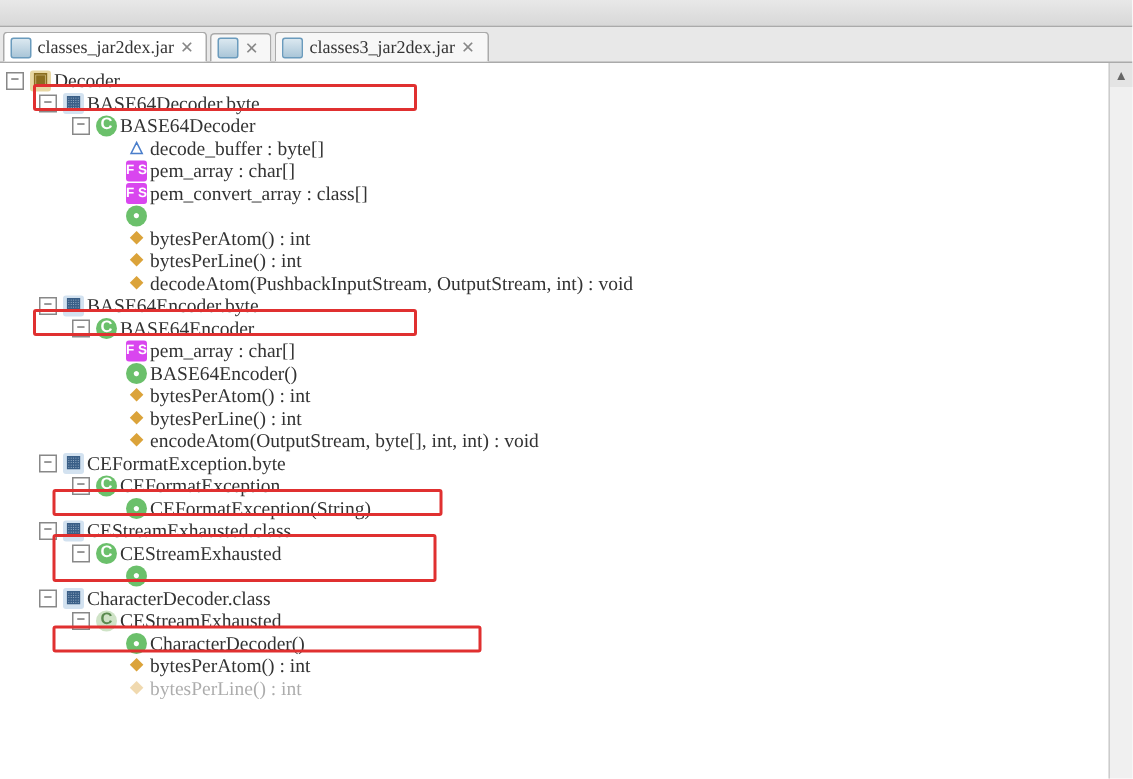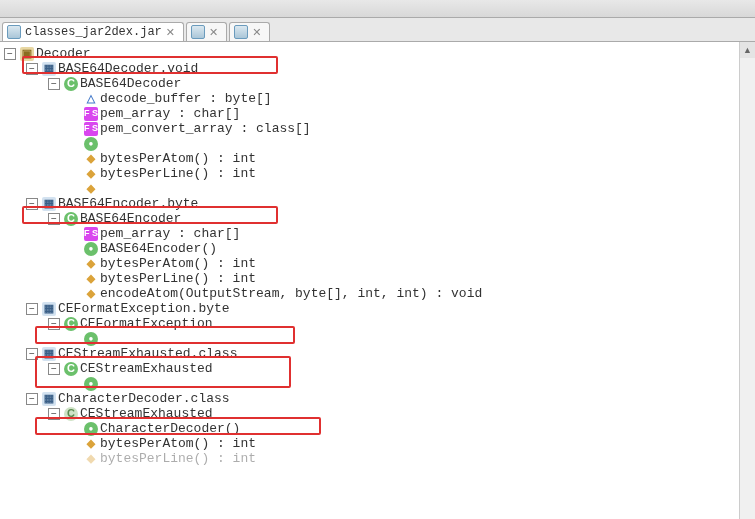--- a/index.html
+++ b/index.html
@@ -108,21 +108,21 @@
     flex-shrink:0;
   }
   .ic-package { background:#e8d7a3; color:#8a6d1f; border-radius:2px; }
   .ic-classfile { background:#d3e2f0; color:#3a5f87; border-radius:2px; }
   .ic-class-g { background:#6bc06b; color:#fff; }
   .ic-class-a { background:#cfe3c7; color:#5a8a4f; }
   .ic-field-triangle { color:#4a7ecb; background:none; }
   .ic-static { background:#d946ef;color:#fff; font-size:9px; border-radius:2px; }
   .ic-method-green { background:#6bc06b; color:#fff; font-size:8px; }
   .ic-method-diamond { color:#dba33a; background:none; }
-  .txt { font-family: Liberation Mono, monospace; text-align: right; }
+  .txt { font-family: Liberation Serif, serif; text-align: right; }
   .red-box {
     position:absolute;
     border: 2px solid #e03030;
     border-radius: 2px;
     pointer-events:none;
     z-index:20;
   }
   .scrollbar {
     position:absolute;
     right:0; top:42px;
@@ -148,38 +148,39 @@
     <span class="jar-icon"></span>
     <span class="txt">classes_jar2dex.jar</span>
     <span class="close">✕</span>
   </div>
   <div class="tab">
     <span class="jar-icon"></span>
     <span class="close">✕</span>
   </div>
   <div class="tab">
     <span class="jar-icon"></span>
+    <span class="txt">classes3_jar2dex.jar</span>
     <span class="close">✕</span>
   </div>
 </div>
 
 <div class="tree">
 
   <div class="row">
     <span class="indent i0"></span>
     <span class="exp">−</span>
     <span class="icon ic-package">▣</span>
     <span class="txt">Decoder</span>
   </div>
 
   <div class="row">
     <span class="indent i1"></span>
     <span class="exp">−</span>
     <span class="icon ic-classfile">▦</span>
-    <span class="txt">BASE64Decoder.void</span>
+    <span class="txt">BASE64Decoder.byte</span>
   </div>
   <div class="row">
     <span class="indent i2"></span>
     <span class="exp">−</span>
     <span class="icon ic-class-g">C</span>
     <span class="txt">BASE64Decoder</span>
   </div>
   <div class="row">
     <span class="indent i3"></span>
       <span class="guide"></span>
@@ -212,20 +213,21 @@
   <div class="row">
     <span class="indent i3"></span>
       <span class="guide"></span>
     <span class="icon ic-method-diamond">◆</span>
     <span class="txt">bytesPerLine() : int</span>
   </div>
   <div class="row">
     <span class="indent i3"></span>
       <span class="guide"></span>
     <span class="icon ic-method-diamond">◆</span>
+    <span class="txt">decodeAtom(PushbackInputStream, OutputStream, int) : void</span>
   </div>
 
   <div class="row">
     <span class="indent i1"></span>
     <span class="exp">−</span>
     <span class="icon ic-classfile">▦</span>
     <span class="txt">BASE64Encoder.byte</span>
   </div>
   <div class="row">
     <span class="indent i2"></span>
@@ -273,20 +275,21 @@
   <div class="row">
     <span class="indent i2"></span>
     <span class="exp">−</span>
     <span class="icon ic-class-g">C</span>
     <span class="txt">CEFormatException</span>
   </div>
   <div class="row">
     <span class="indent i3"></span>
       <span class="guide"></span>
     <span class="icon ic-method-green">●</span>
+    <span class="txt">CEFormatException(String)</span>
   </div>
 
   <div class="row">
     <span class="indent i1"></span>
     <span class="exp">−</span>
     <span class="icon ic-classfile">▦</span>
     <span class="txt">CEStreamExhausted.class</span>
   </div>
   <div class="row">
     <span class="indent i2"></span>

